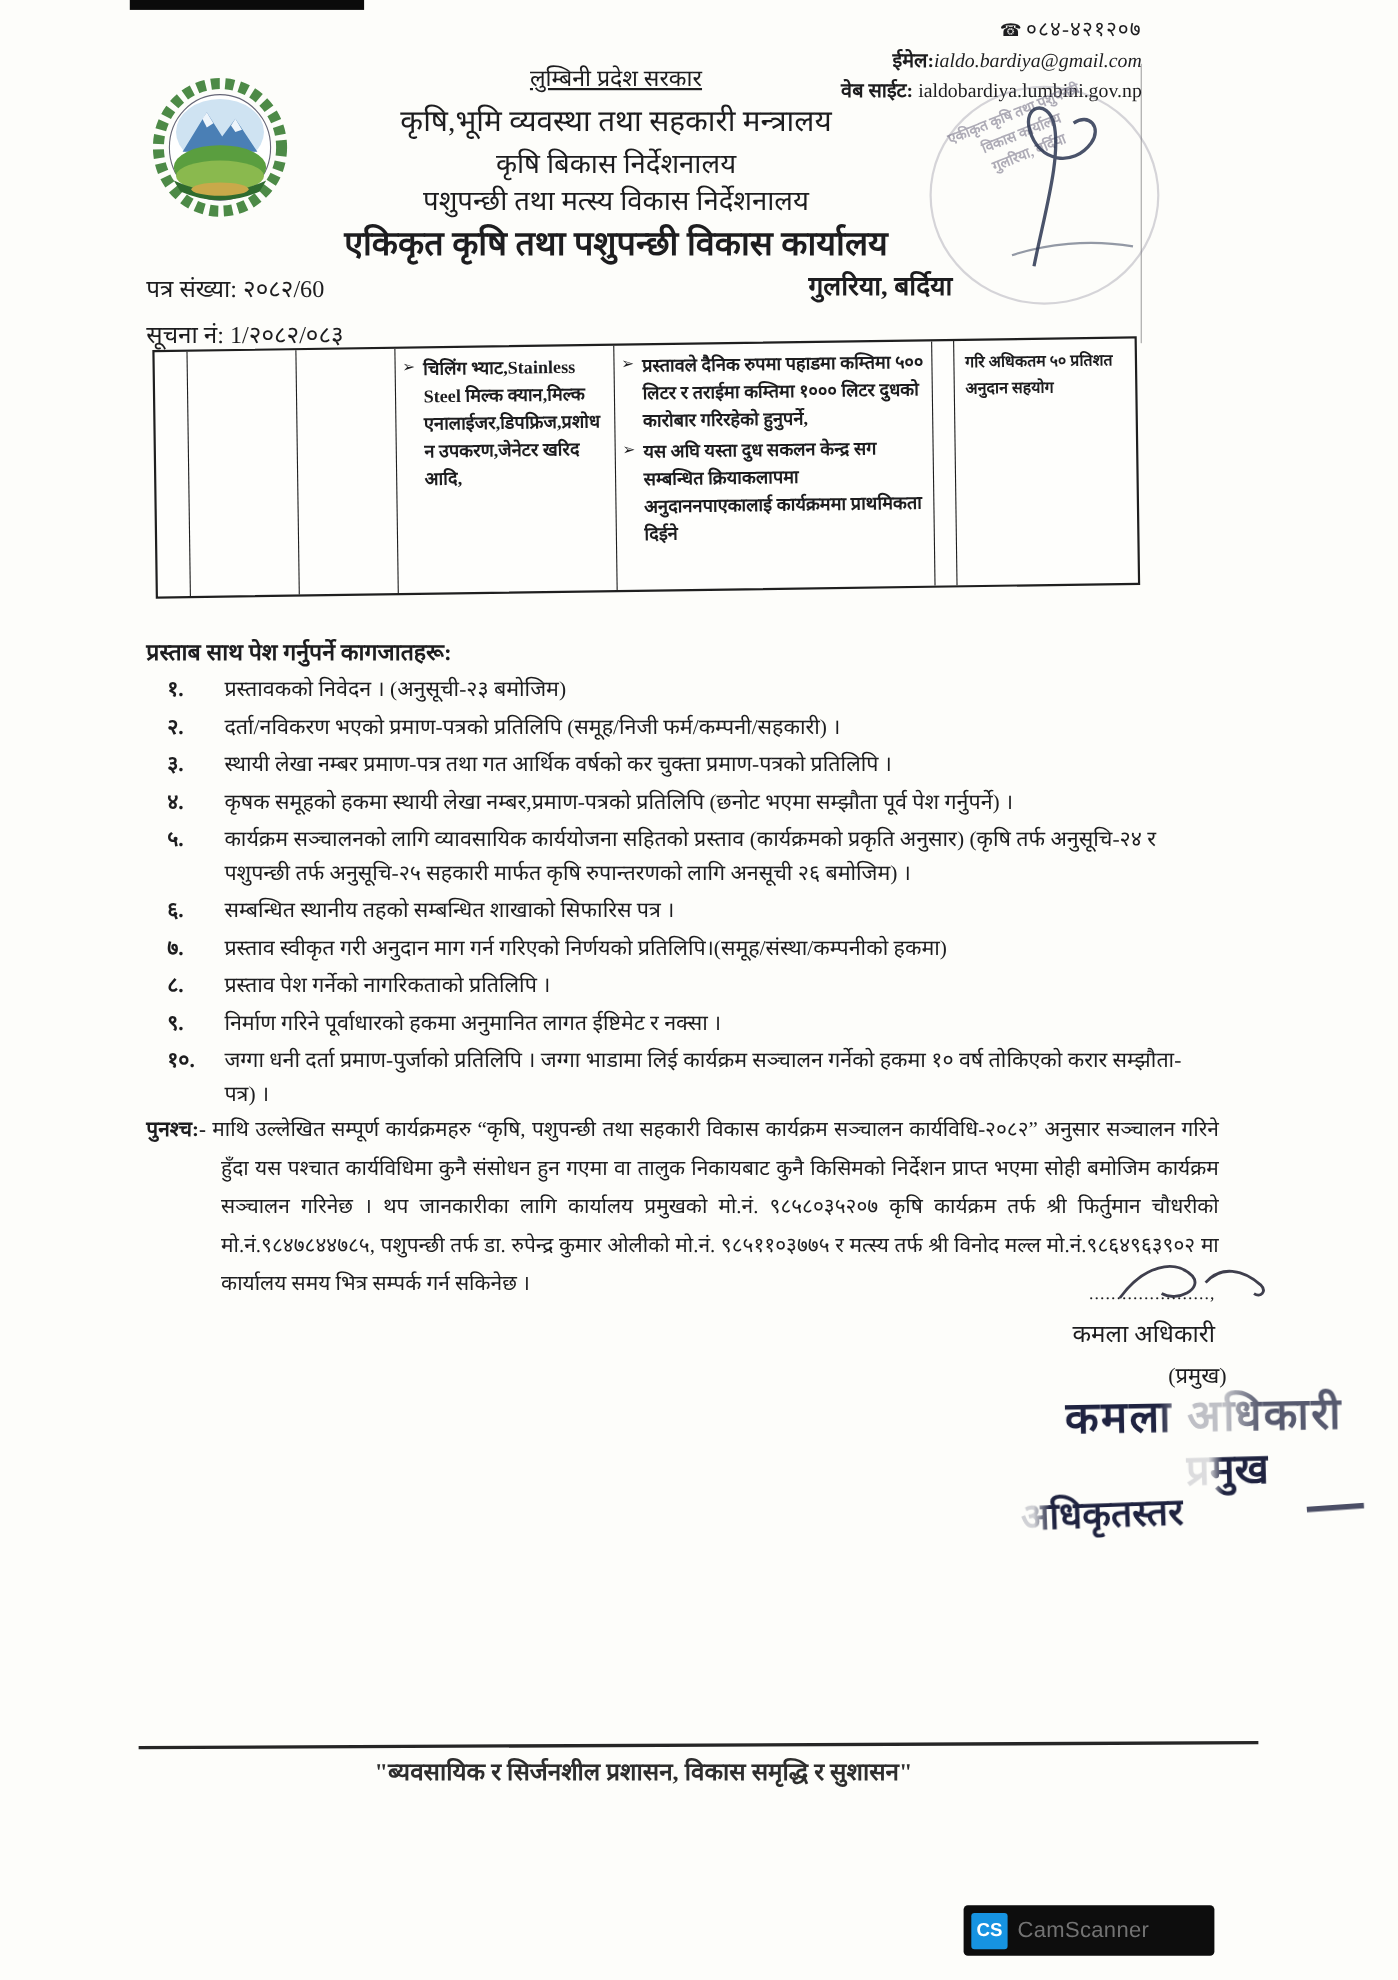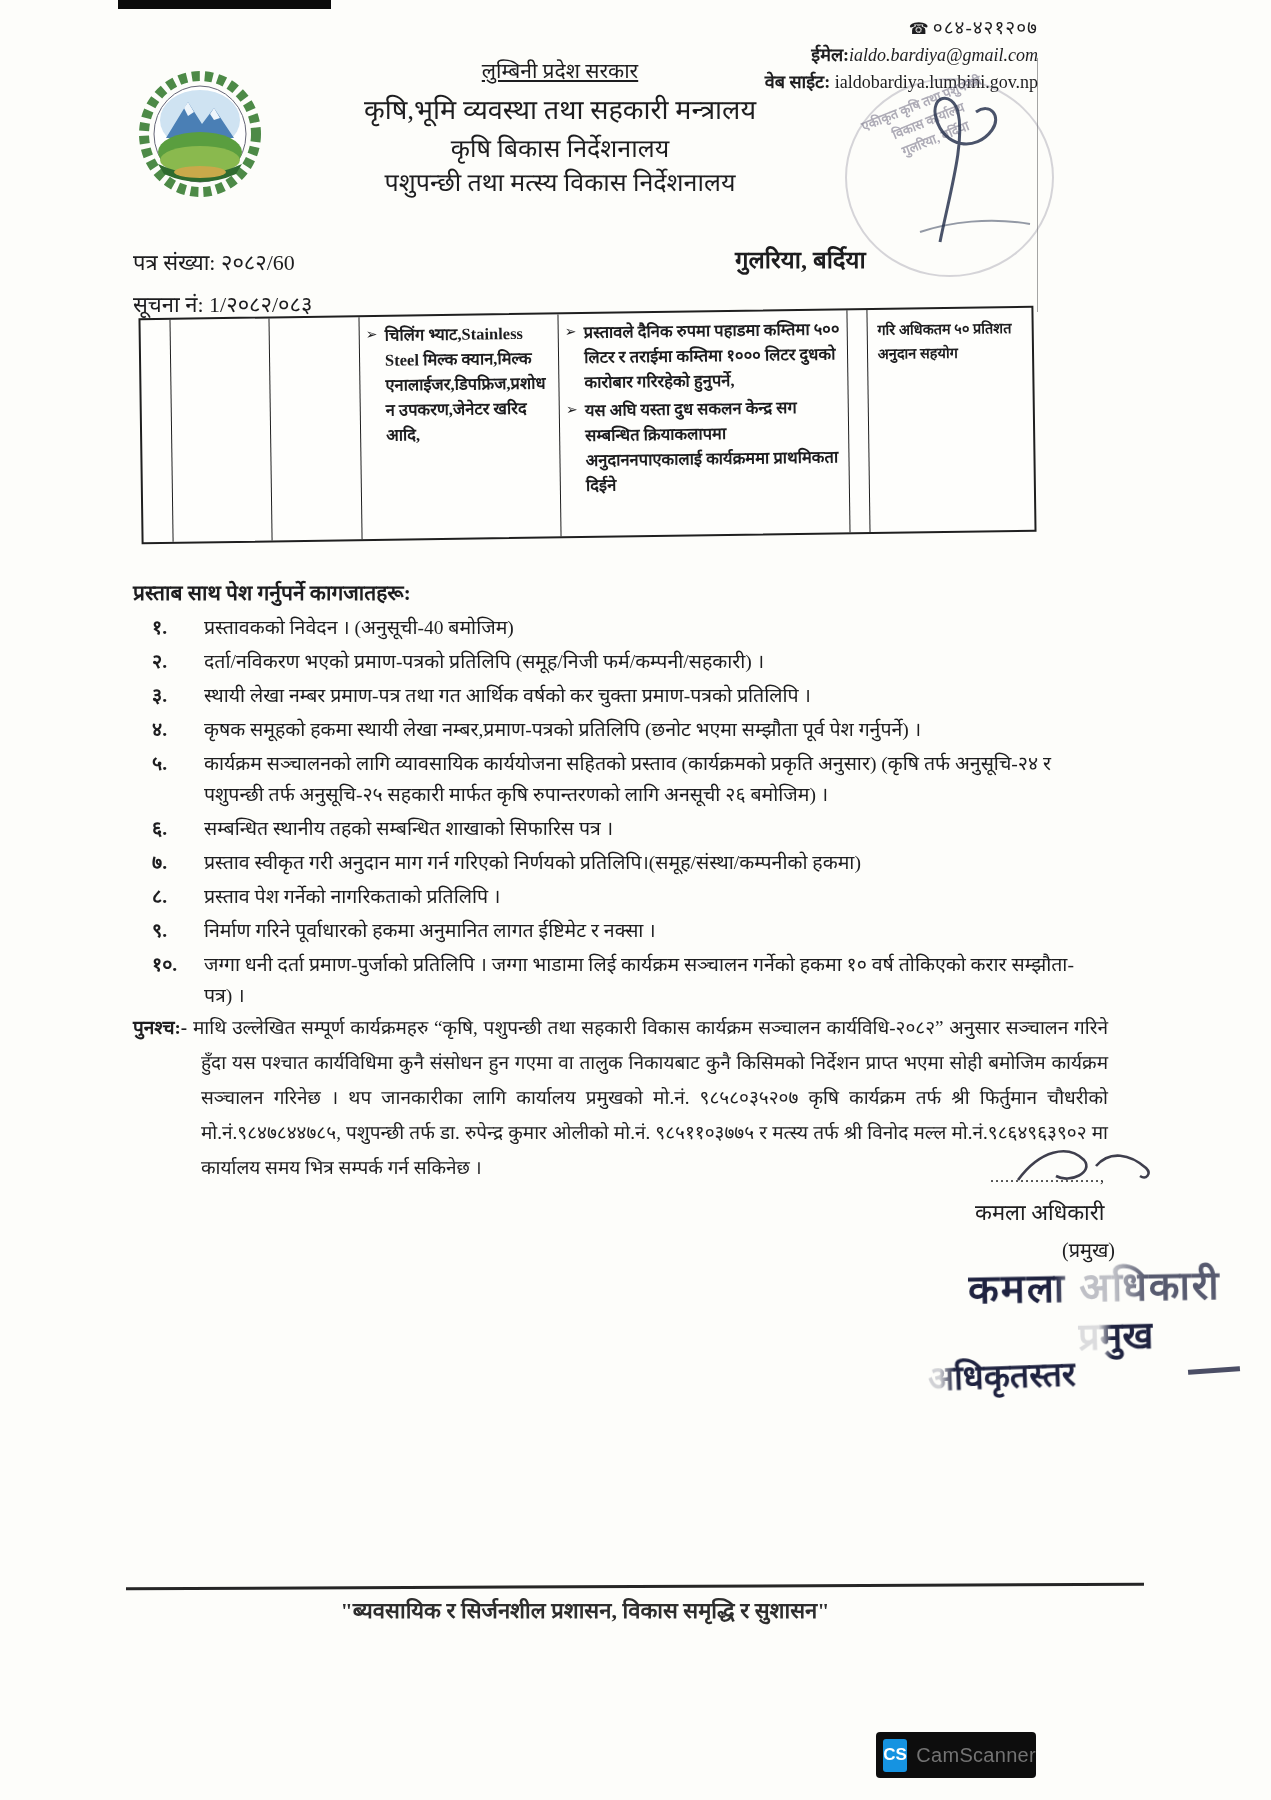--- a/index.html
+++ b/index.html
@@ -75,21 +75,21 @@
     -webkit-mask-image:linear-gradient(90deg,rgba(0,0,0,.15) 0 28%,#000 45% 100%);
     mask-image:linear-gradient(90deg,rgba(0,0,0,.15) 0 28%,#000 45% 100%);}
   .sf3{left:928px;top:1352px;font-size:34px;transform:rotate(-2deg);
     -webkit-mask-image:linear-gradient(90deg,rgba(0,0,0,.2) 0 8%,#000 18% 100%);
     mask-image:linear-gradient(90deg,rgba(0,0,0,.2) 0 8%,#000 18% 100%);}
   .sf-dash{left:1188px;top:1368px;width:52px;height:5px;background:#1f2340;opacity:.8;transform:rotate(-4deg);filter:blur(.5px);}
   
   .footrule{left:126px;top:1585px;width:1018px;height:2.5px;background:#262626;transform:rotate(-0.25deg);}
   .slogan{left:0;top:1594px;width:1170px;text-align:center;font-size:22px;font-weight:bold;color:#2e2e2e;}
   
-  .cswm{left:876px;top:1732px;width:160px;height:46px;background:#0d0d0d;border-radius:4px;
+  .cswm{left:876px;top:1732px;width:228px;height:46px;background:#0d0d0d;border-radius:4px;
     display:flex;align-items:center;gap:9px;padding-left:7px;box-sizing:border-box;
     font-family:"Liberation Sans","DejaVu Sans",sans-serif;}
   .csbox{width:33px;height:33px;background:#1693e1;border-radius:3px;color:#fff;
     display:flex;align-items:center;justify-content:center;font-weight:bold;font-size:17px;}
   .csname{color:#737373;font-size:20px;letter-spacing:.3px;}
 </style>
 </head>
 <body>
 
 <div id="canvas">
@@ -123,20 +123,21 @@
       <ellipse cx="64" cy="92" rx="40" ry="14" fill="#8ab94e"></ellipse>
       <path d="M22,96 Q64,116 106,96 L100,106 Q64,122 28,106 Z" fill="#2f6b2f"></path>
       <ellipse cx="64" cy="104" rx="26" ry="6" fill="#c9a94a"></ellipse>
     </svg>
   </div>
 
   <div class="abs hline h1">लुम्बिनी प्रदेश सरकार</div>
   <div class="abs hline h2">कृषि,भूमि व्यवस्था तथा सहकारी मन्त्रालय</div>
   <div class="abs hline h3">कृषि बिकास निर्देशनालय</div>
   <div class="abs hline h4">पशुपन्छी तथा मत्स्य विकास निर्देशनालय</div>
+  <div class="abs hline h5">एकिकृत कृषि तथा पशुपन्छी विकास कार्यालय</div>
   <div class="abs loc">गुलरिया, बर्दिया</div>
 
   <div class="abs rcircle"></div>
   <div class="abs rstamp">
     <div>एकीकृत कृषि तथा पशुपन्छी</div>
     <div>विकास कार्यालय</div>
     <div>गुलरिया, बर्दिया</div>
   </div>
   <div class="abs inksig-top">
     <svg width="170" height="170" viewBox="0 0 170 170">
@@ -177,21 +178,21 @@
     <div class="col c6"></div>
     <div class="col c7">
       <span>गरि अधिकतम ५० प्रतिशत अनुदान सहयोग</span>
     </div>
   </div>
 
   <div class="abs dochead">प्रस्ताब साथ पेश गर्नुपर्ने कागजातहरू:</div>
   <div class="abs doclist">
     <div class="docitem">
         <span class="docnum">१.</span>
-        <span class="doctext">प्रस्तावकको निवेदन । (अनुसूची-40 बमोजिम)</span>
+        <span class="doctext">प्रस्तावकको निवेदन । (अनुसूची-२३ बमोजिम)</span>
       </div>
     <div class="docitem">
         <span class="docnum">२.</span>
         <span class="doctext">दर्ता/नविकरण भएको प्रमाण-पत्रको प्रतिलिपि (समूह/निजी फर्म/कम्पनी/सहकारी) ।</span>
       </div>
     <div class="docitem">
         <span class="docnum">३.</span>
         <span class="doctext">स्थायी लेखा नम्बर प्रमाण-पत्र तथा गत आर्थिक वर्षको कर चुक्ता प्रमाण-पत्रको प्रतिलिपि ।</span>
       </div>
     <div class="docitem">

